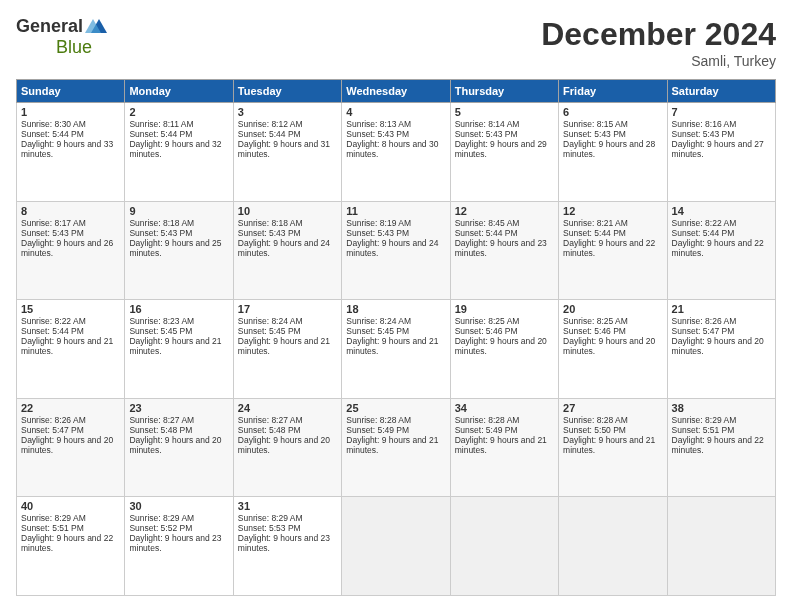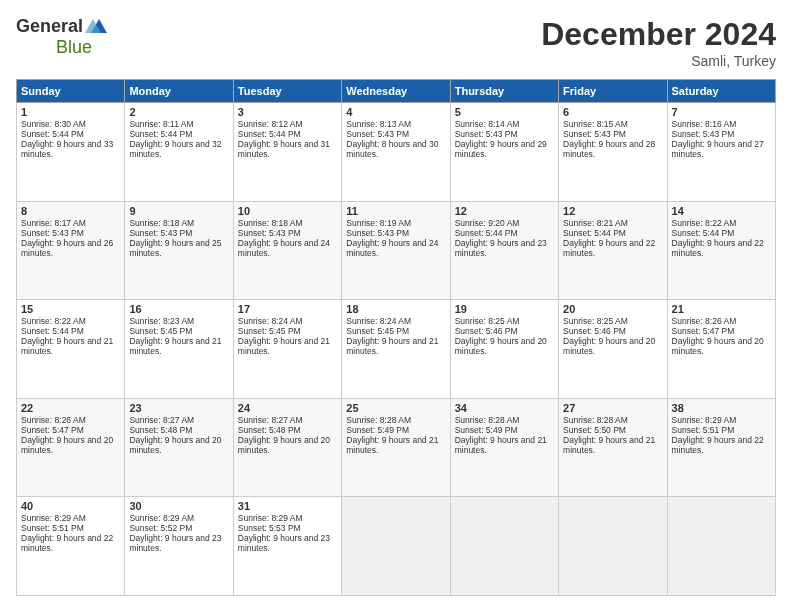--- a/index.html
+++ b/index.html
@@ -123,21 +123,21 @@
           <td><span class="day-num">4</span><span>Sunrise: 8:13 AM</span><br><span>Sunset: 5:43 PM</span><br><span>Daylight: 8 hours and 30 minutes.</span></td>
           <td><span class="day-num">5</span><span>Sunrise: 8:14 AM</span><br><span>Sunset: 5:43 PM</span><br><span>Daylight: 9 hours and 29 minutes.</span></td>
           <td><span class="day-num">6</span><span>Sunrise: 8:15 AM</span><br><span>Sunset: 5:43 PM</span><br><span>Daylight: 9 hours and 28 minutes.</span></td>
           <td><span class="day-num">7</span><span>Sunrise: 8:16 AM</span><br><span>Sunset: 5:43 PM</span><br><span>Daylight: 9 hours and 27 minutes.</span></td>
         </tr>
         <tr class="row-alt">
           <td><span class="day-num">8</span><span>Sunrise: 8:17 AM</span><br><span>Sunset: 5:43 PM</span><br><span>Daylight: 9 hours and 26 minutes.</span></td>
           <td><span class="day-num">9</span><span>Sunrise: 8:18 AM</span><br><span>Sunset: 5:43 PM</span><br><span>Daylight: 9 hours and 25 minutes.</span></td>
           <td><span class="day-num">10</span><span>Sunrise: 8:18 AM</span><br><span>Sunset: 5:43 PM</span><br><span>Daylight: 9 hours and 24 minutes.</span></td>
           <td><span class="day-num">11</span><span>Sunrise: 8:19 AM</span><br><span>Sunset: 5:43 PM</span><br><span>Daylight: 9 hours and 24 minutes.</span></td>
-          <td><span class="day-num">12</span><span>Sunrise: 9:20 AM</span><br><span>Sunset: 5:44 PM</span><br><span>Daylight: 9 hours and 23 minutes.</span></td>
+          <td><span class="day-num">12</span><span>Sunrise: 8:45 AM</span><br><span>Sunset: 5:44 PM</span><br><span>Daylight: 9 hours and 23 minutes.</span></td>
           <td><span class="day-num">12</span><span>Sunrise: 8:21 AM</span><br><span>Sunset: 5:44 PM</span><br><span>Daylight: 9 hours and 22 minutes.</span></td>
           <td><span class="day-num">14</span><span>Sunrise: 8:22 AM</span><br><span>Sunset: 5:44 PM</span><br><span>Daylight: 9 hours and 22 minutes.</span></td>
         </tr>
         <tr>
           <td><span class="day-num">15</span><span>Sunrise: 8:22 AM</span><br><span>Sunset: 5:44 PM</span><br><span>Daylight: 9 hours and 21 minutes.</span></td>
           <td><span class="day-num">16</span><span>Sunrise: 8:23 AM</span><br><span>Sunset: 5:45 PM</span><br><span>Daylight: 9 hours and 21 minutes.</span></td>
           <td><span class="day-num">17</span><span>Sunrise: 8:24 AM</span><br><span>Sunset: 5:45 PM</span><br><span>Daylight: 9 hours and 21 minutes.</span></td>
           <td><span class="day-num">18</span><span>Sunrise: 8:24 AM</span><br><span>Sunset: 5:45 PM</span><br><span>Daylight: 9 hours and 21 minutes.</span></td>
           <td><span class="day-num">19</span><span>Sunrise: 8:25 AM</span><br><span>Sunset: 5:46 PM</span><br><span>Daylight: 9 hours and 20 minutes.</span></td>
           <td><span class="day-num">20</span><span>Sunrise: 8:25 AM</span><br><span>Sunset: 5:46 PM</span><br><span>Daylight: 9 hours and 20 minutes.</span></td>

